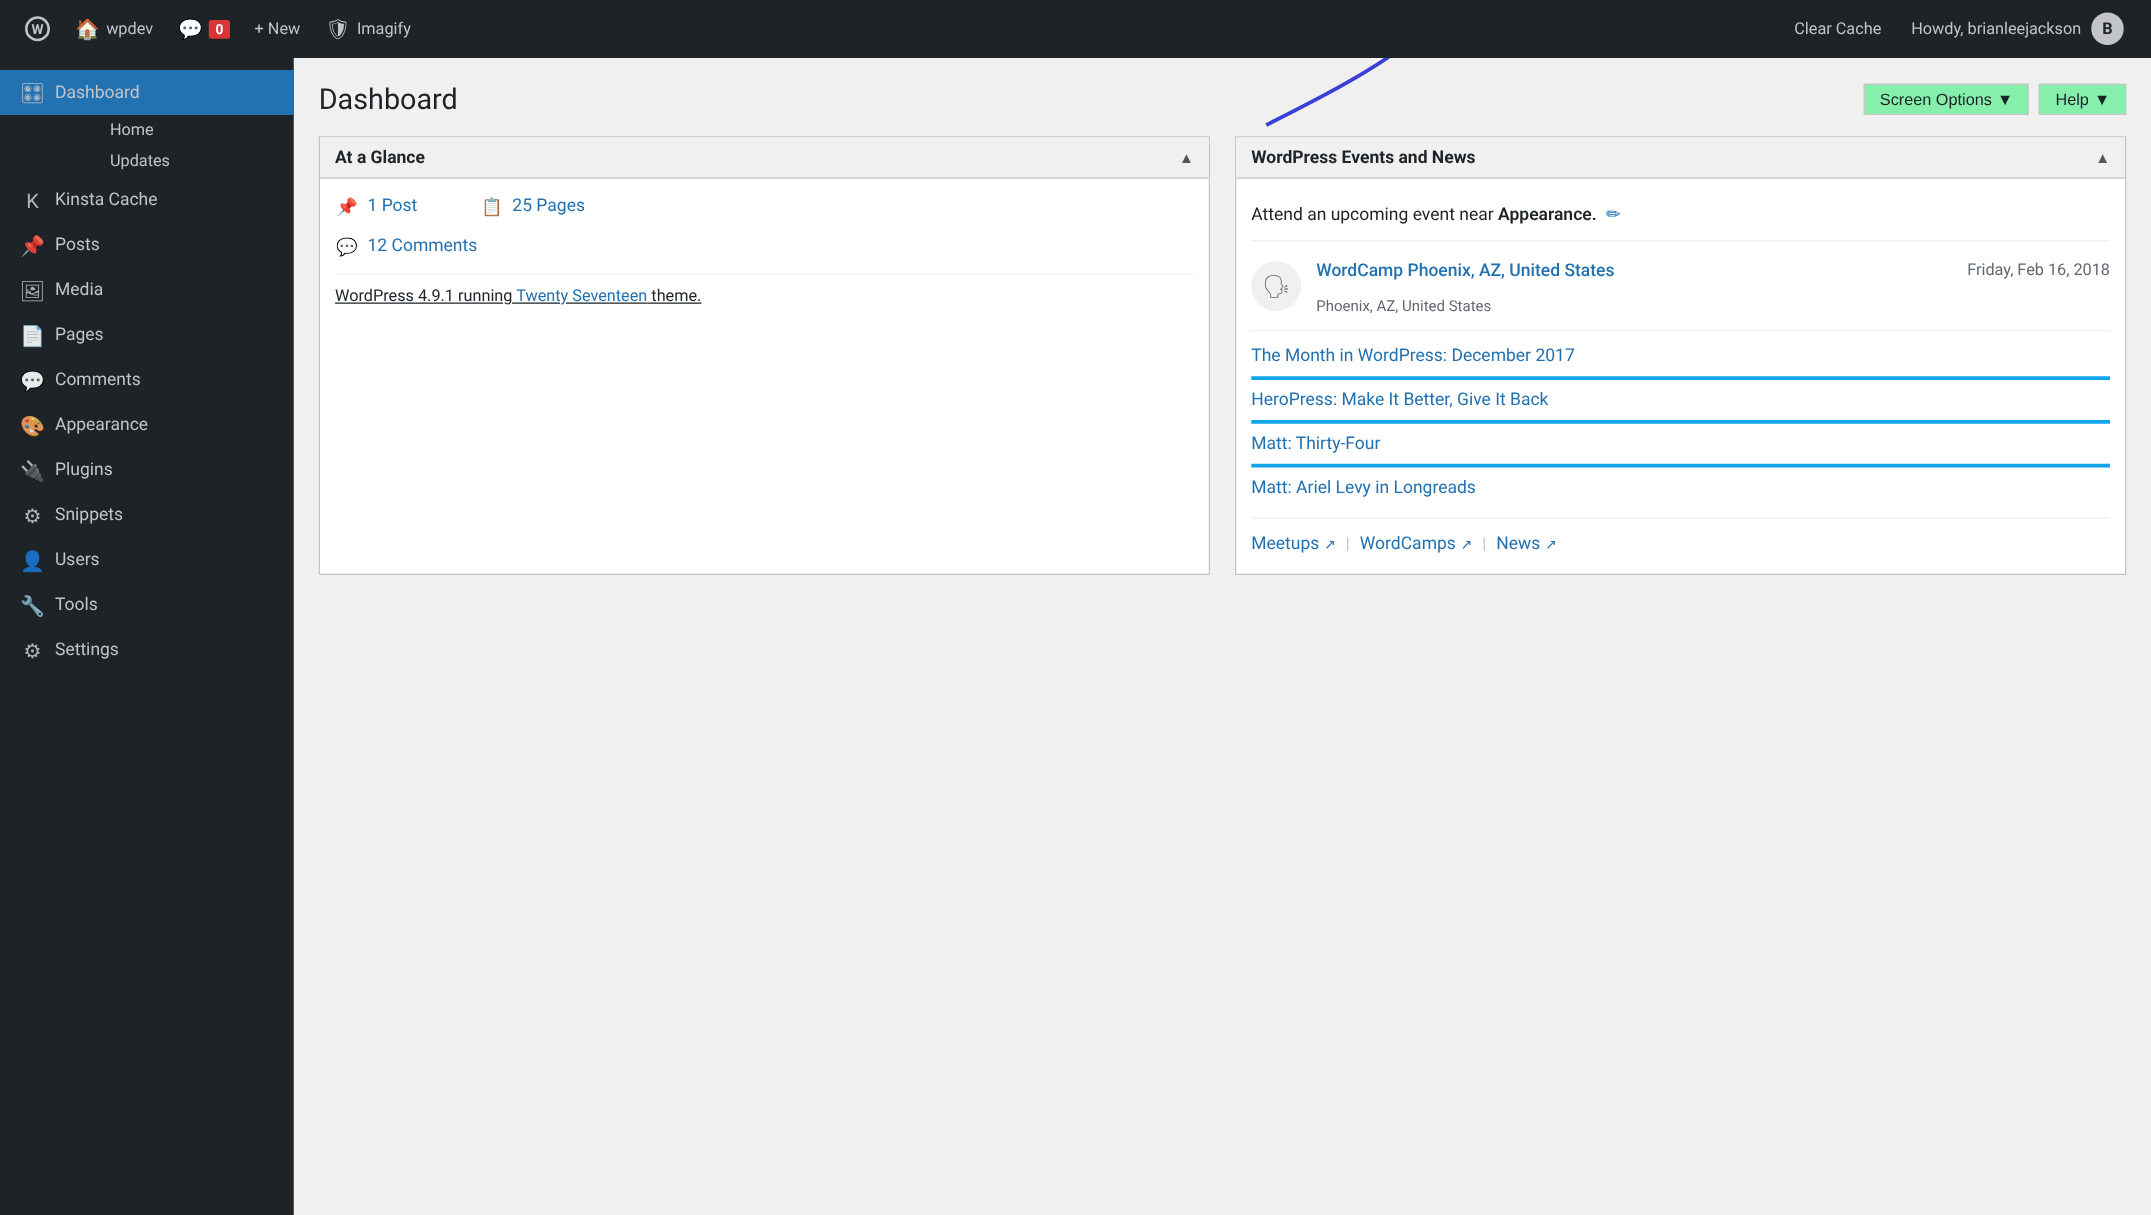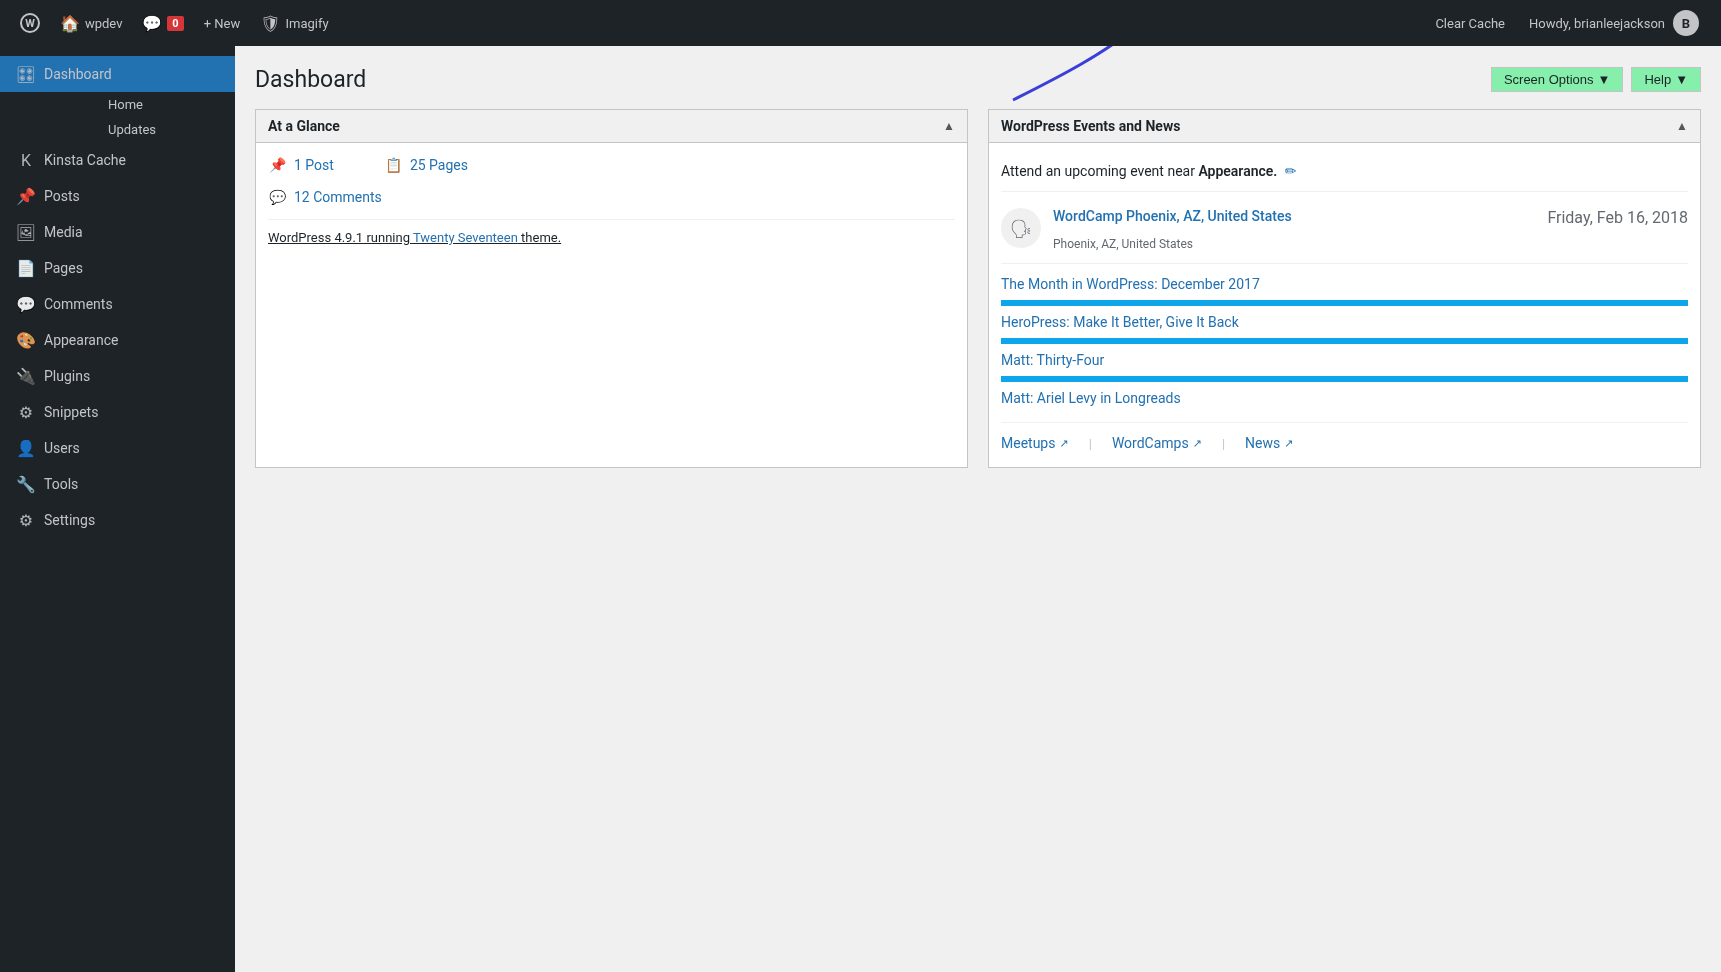--- a/index.html
+++ b/index.html
@@ -247,28 +247,28 @@
       display: flex;
       align-items: center;
       justify-content: center;
       flex-shrink: 0;
       font-size: 18px;
       color: #646970;
     }
     .event-details { flex: 1; }
     .event-title { color: #2271b1; text-decoration: none; font-size: 14px; font-weight: 500; }
     .event-location { color: #646970; font-size: 12px; margin-top: 13px; }
-    .event-date { color: #646970; font-size: 16px; white-space: nowrap; }
+    .event-date { color: #646970; font-size: 13px; white-space: nowrap; }
 
     .news-link {
       display: block;
       color: #2271b1;
       text-decoration: none;
       padding: 8px 0;
-      border-bottom: 6px solid #0ea5e9;
+      border-bottom: 3px solid #0ea5e9;
       font-size: 14px;
     }
     .news-link:last-of-type { border-bottom: none; }
 
     .wp-attend-text {
       color: #1d2327;
       font-size: 14px;
       padding: 8px 0 12px 0;
       border-bottom: 1px solid #f0f0f1;
       margin-bottom: 4px;
@@ -276,21 +276,21 @@
     .wp-attend-text strong { color: #1d2327; font-weight: 600; }
     .edit-icon-btn {
       color: #2271b1;
       cursor: pointer;
       font-size: 14px;
       margin-left: 4px;
     }
 
     .footer-links {
       display: flex;
-      gap: 20px;
+      gap: 8px;
       align-items: center;
       padding: 12px 0 4px;
       border-top: 1px solid #f0f0f1;
       margin-top: 8px;
     }
     .footer-link {
       display: flex;
       align-items: center;
       gap: 4px;
       color: #2271b1;
@@ -338,21 +338,21 @@
   </div>
 </div>
 
 <div class="layout">
 
   <div id="sidebar">
     <div class="sidebar-menu-item dashboard-active">
       <div class="icon">🎛</div>
       <span>Dashboard</span>
     </div>
-    <div style="padding-left: 64px;">
+    <div style="padding-left: 44px;">
       <div class="sidebar-sub-item">
         <span>Home</span>
       </div>
       <div class="sidebar-sub-item">
         <span>Updates</span>
       </div>
     </div>
 
     <div class="sidebar-menu-item">
       <div class="icon">K</div>

